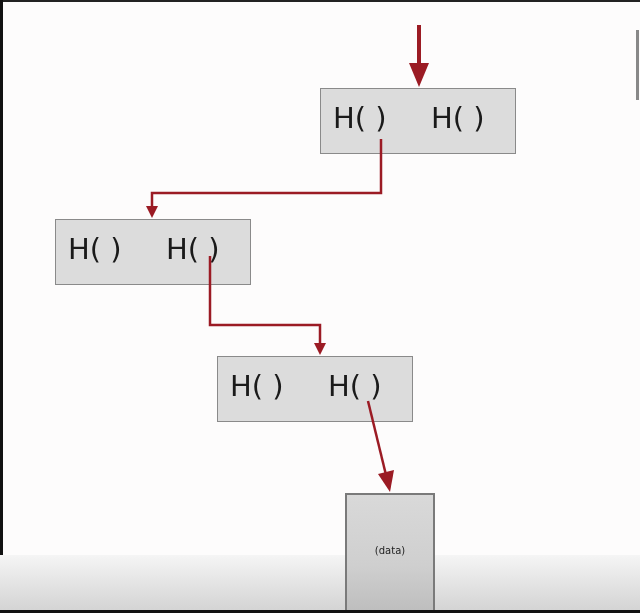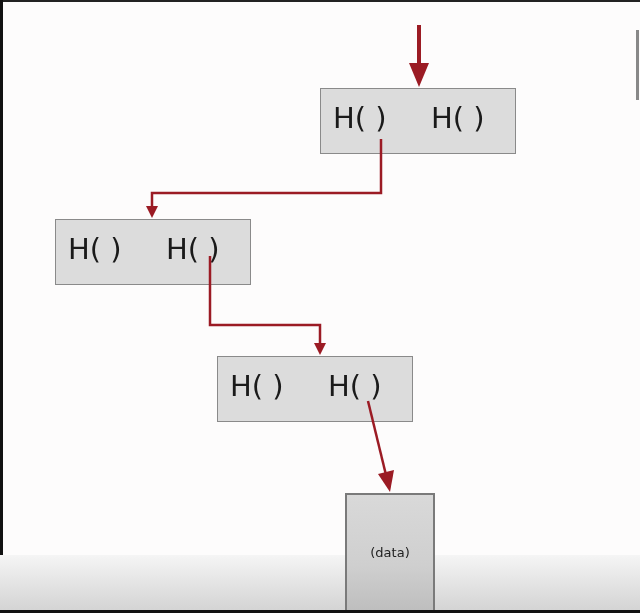--- a/index.html
+++ b/index.html
@@ -9,21 +9,21 @@
   .frame-bottom { position:absolute; left:0; bottom:0; width:640px; height:3px; background:#111; }
   .scroll-thumb { position:absolute; left:636px; top:30px; width:3px; height:70px; background:#888; }
   .floor { position:absolute; left:0; top:555px; width:640px; height:55px;
            background:linear-gradient(to bottom, #f5f5f5 0%, #e6e6e6 45%, #d4d4d4 100%); }
   .hbox { position:absolute; width:196px; height:66px; background:#dcdcdc; border:1px solid #8a8a8a; box-sizing:border-box;
           display:flex; align-items:center; }
   .hcell { position:absolute; font-size:29px; color:#1a1a1a; top:12px; letter-spacing:0; }
   .data-box { position:absolute; left:345px; top:493px; width:90px; height:120px; box-sizing:border-box;
               border:2px solid #7a7a7a; border-bottom:none;
               background:linear-gradient(to bottom, #d9d9d9 0%, #cfcfcf 60%, #bdbdbd 100%); }
-  .data-label { position:absolute; left:0; width:100%; top:50px; text-align:center; font-size:13px; color:#222; }
+  .data-label { position:absolute; left:0; width:100%; top:50px; text-align:center; font-size:10px; color:#222; }
   svg.arrows { position:absolute; left:0; top:0; }
 </style>
 </head>
 <body>
 
 <div class="frame-top"></div>
 <div class="frame-left"></div>
 <div class="scroll-thumb"></div>
 <div class="floor"></div>
 

